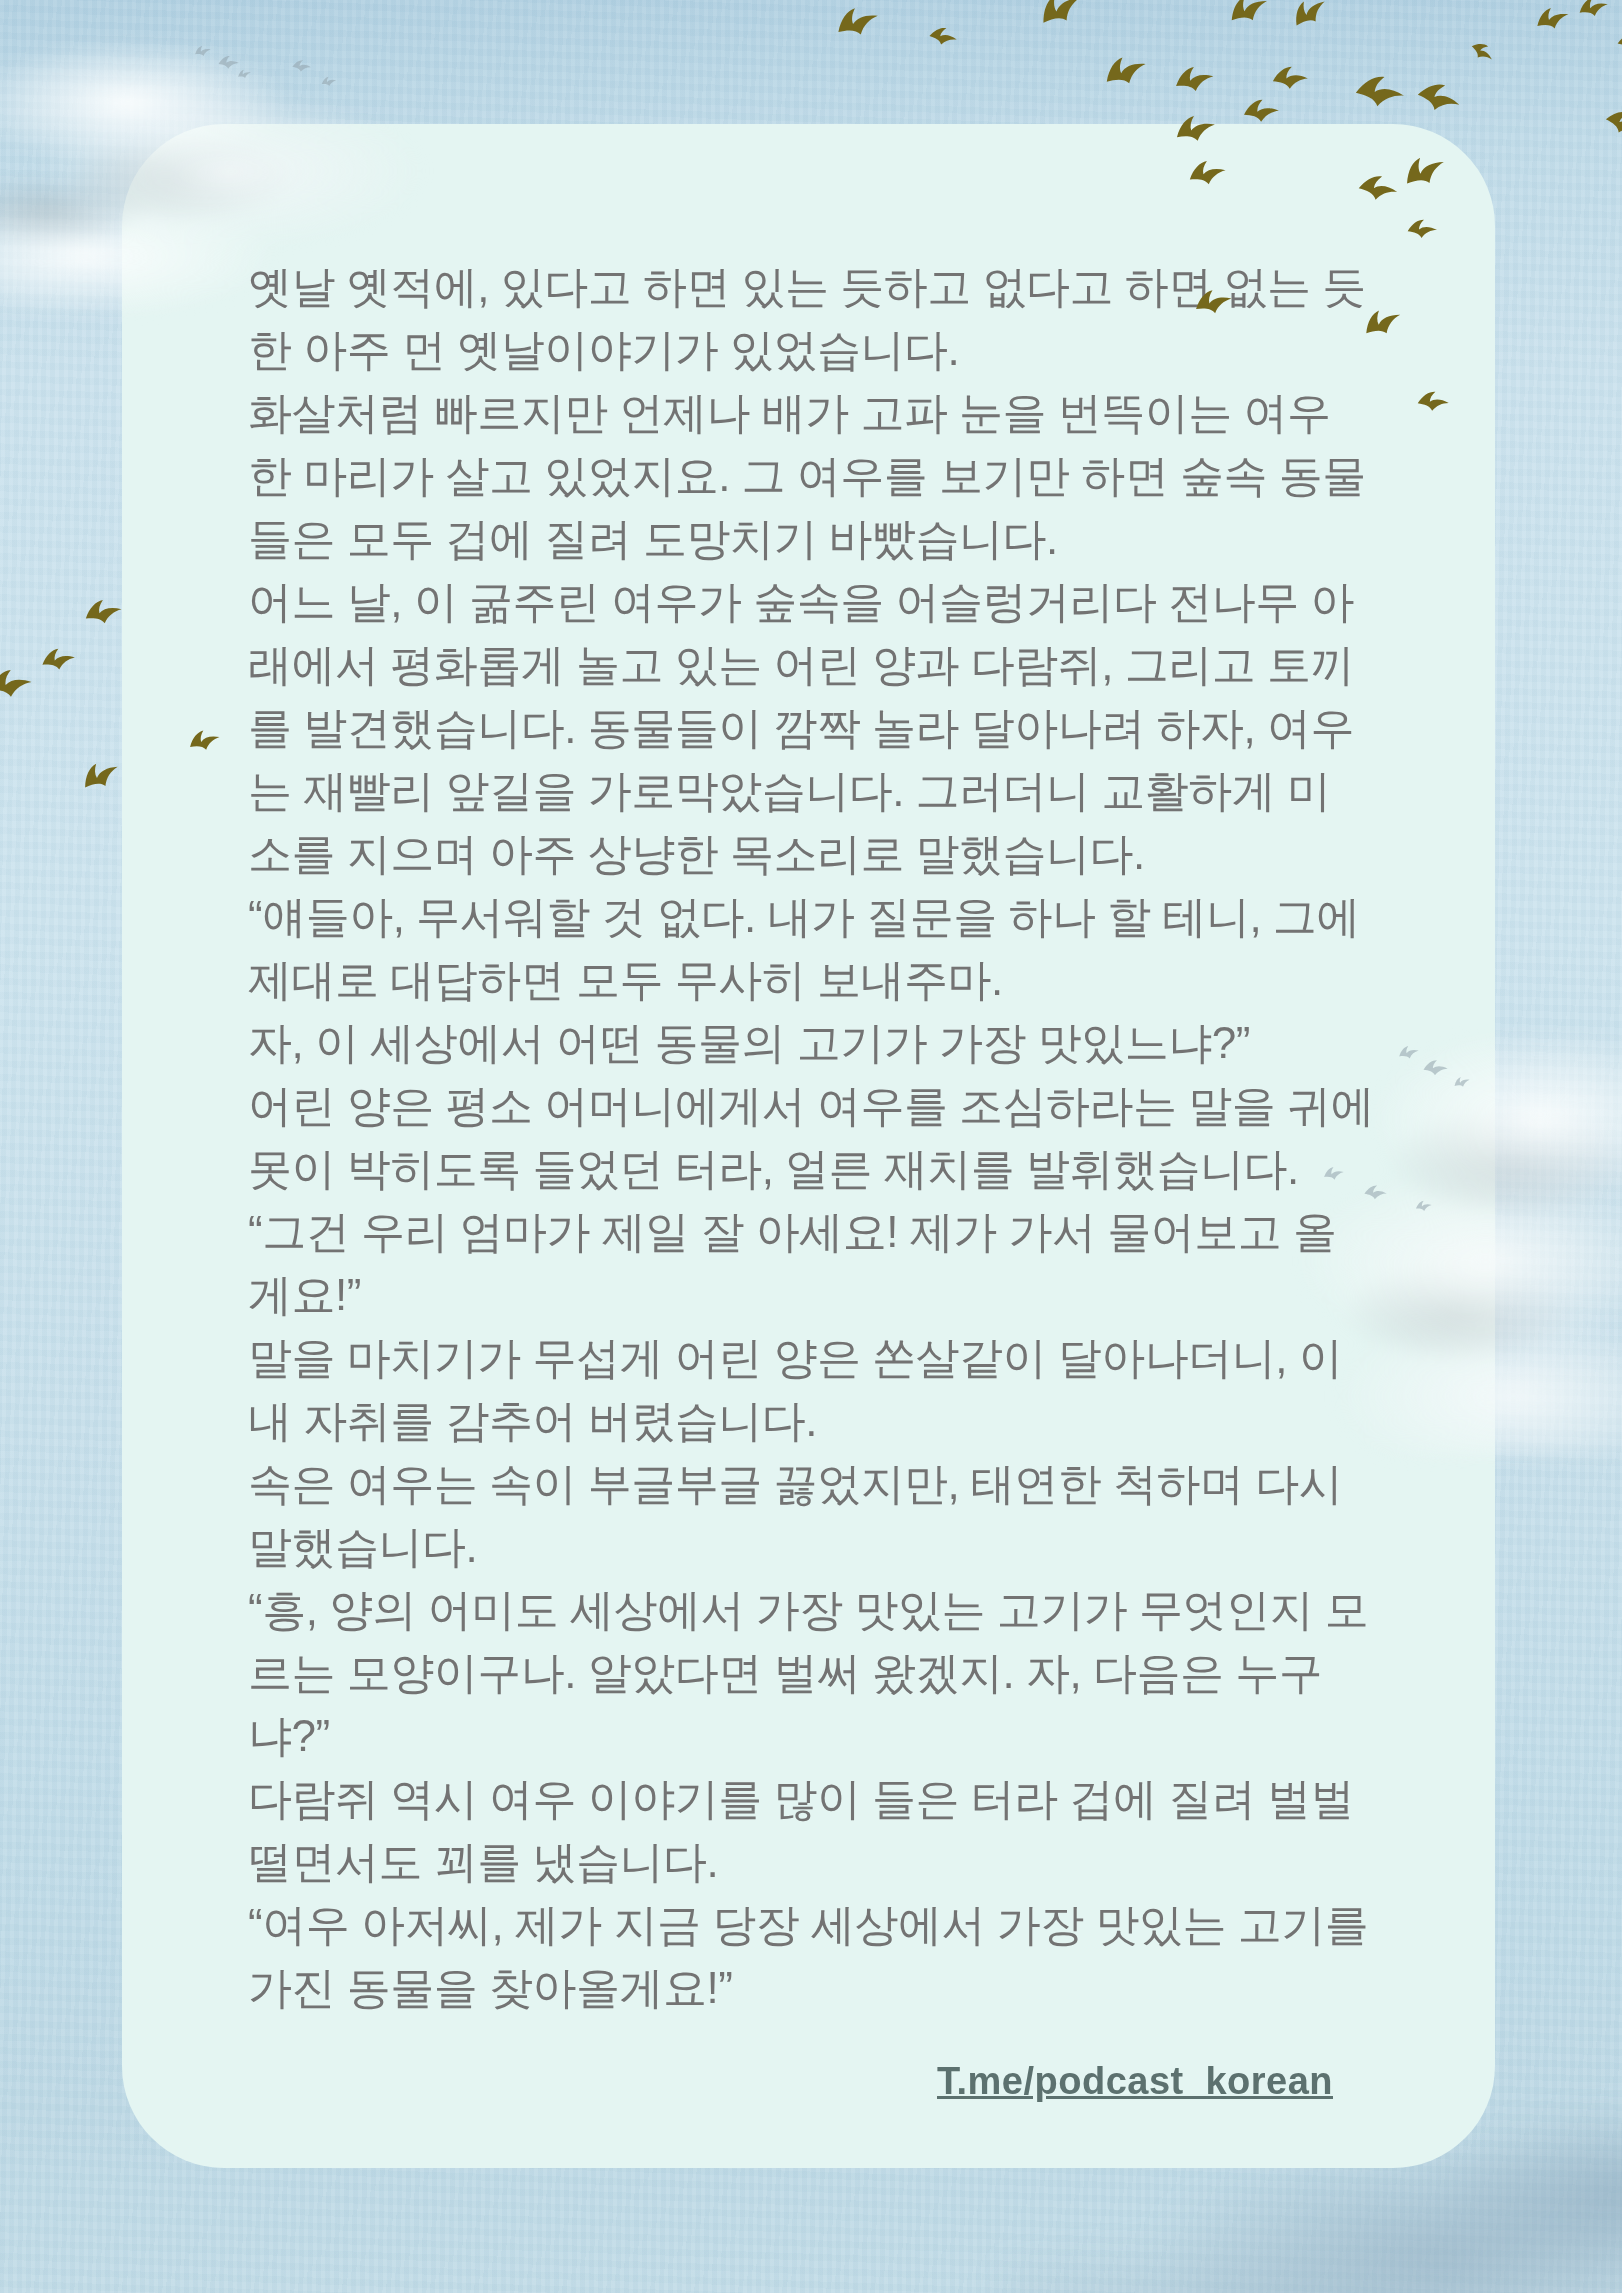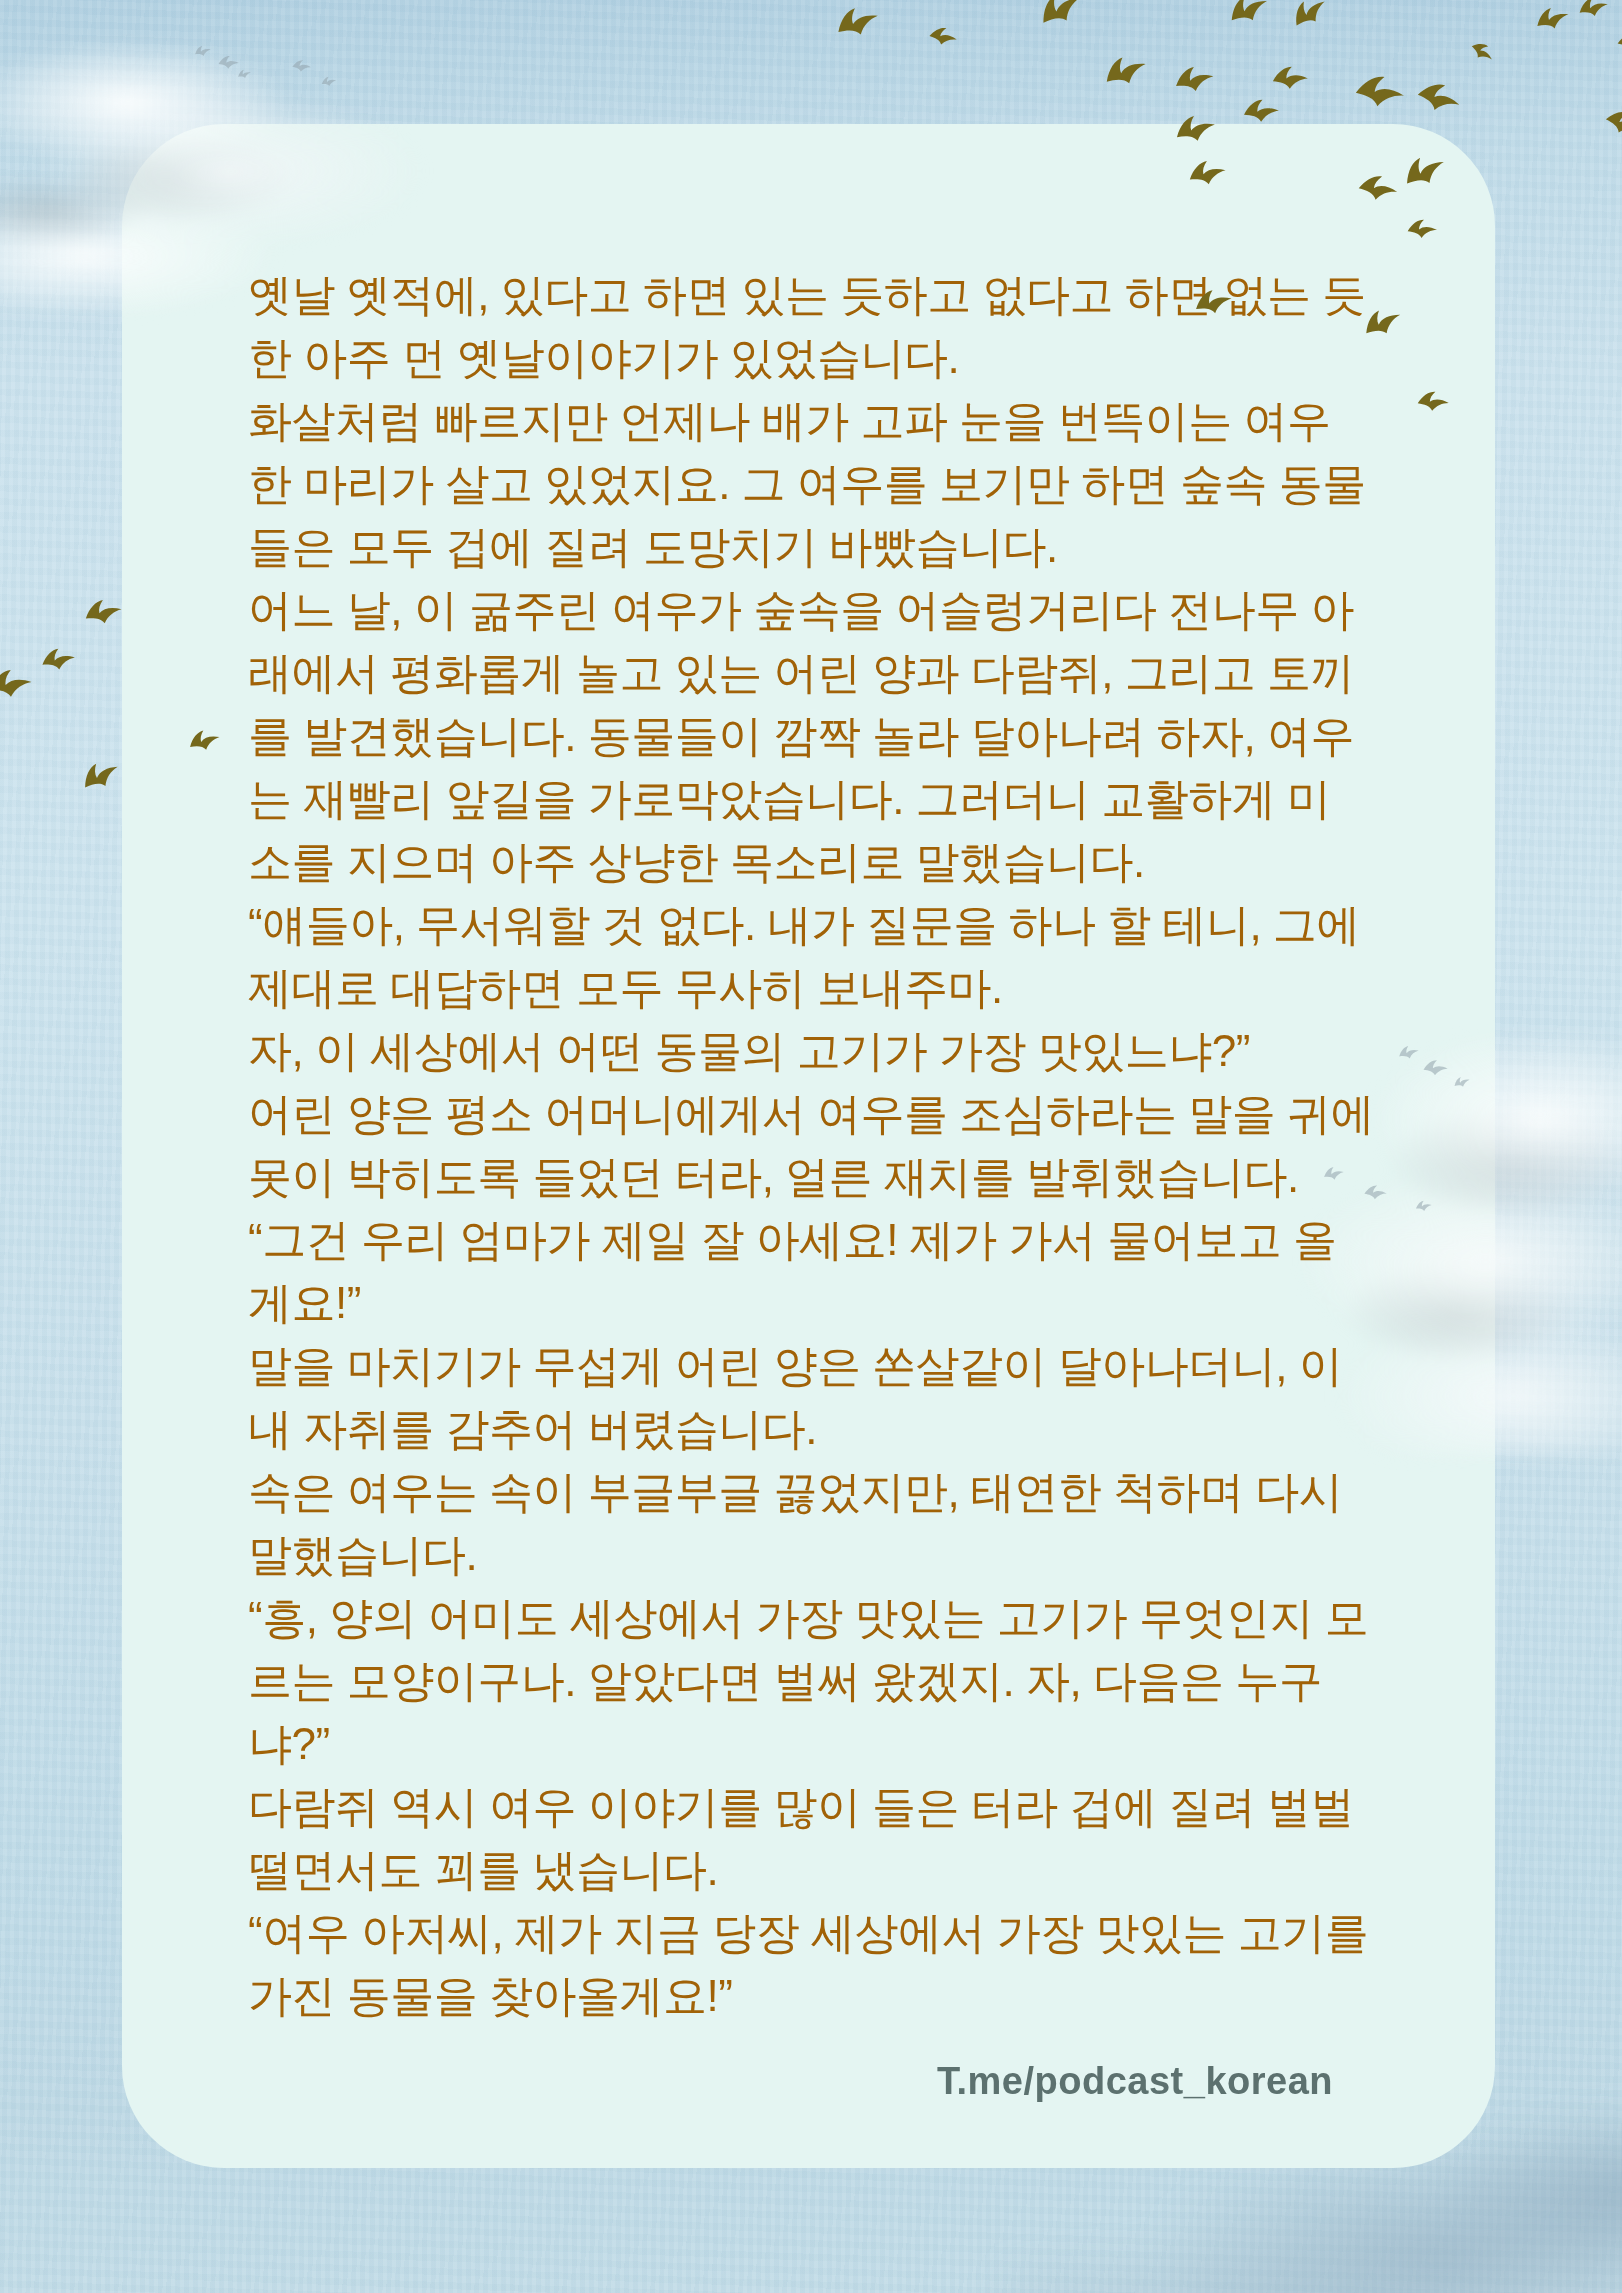--- a/index.html
+++ b/index.html
@@ -62,20 +62,21 @@
     font-size:44px;line-height:63px;
     letter-spacing:-0.5px;
     color:#191919;
     white-space:pre-line;
     word-break:keep-all;
   }
   .watermark{
     position:absolute;right:289px;top:2060px;z-index:4;
     font-size:38px;font-weight:bold;letter-spacing:0.5px;
     color:#5c716f;
+    text-decoration:underline;
   }
   .bird{position:absolute;z-index:5;}
   .bird svg{display:block;overflow:visible;}
   #birds{position:absolute;inset:0;z-index:5;pointer-events:none;}
   .svg-defs{position:absolute;width:0;height:0;}
 </style>
 </head>
 <body>
 
 <svg class="svg-defs" aria-hidden="true">
@@ -88,21 +89,21 @@
 
 <div class="texture"></div>
 
 <div class="smudge-bottomright cloud"></div>
 
 <div class="panel" style="background: rgb(228, 245, 242);"></div>
 
 <div class="cloud cloud-topleft"></div>
 <div class="cloud cloud-right"></div>
 
-<div class="story-text" style="color: #a16207; margin-top: 8px;">옛날 옛적에, 있다고 하면 있는 듯하고 없다고 하면 없는 듯
+<div class="story-text" style="color: #737373;">옛날 옛적에, 있다고 하면 있는 듯하고 없다고 하면 없는 듯
 한 아주 먼 옛날이야기가 있었습니다.
 화살처럼 빠르지만 언제나 배가 고파 눈을 번뜩이는 여우
 한 마리가 살고 있었지요. 그 여우를 보기만 하면 숲속 동물
 들은 모두 겁에 질려 도망치기 바빴습니다.
 어느 날, 이 굶주린 여우가 숲속을 어슬렁거리다 전나무 아
 래에서 평화롭게 놀고 있는 어린 양과 다람쥐, 그리고 토끼
 를 발견했습니다. 동물들이 깜짝 놀라 달아나려 하자, 여우
 는 재빨리 앞길을 가로막았습니다. 그러더니 교활하게 미
 소를 지으며 아주 상냥한 목소리로 말했습니다.
 “얘들아, 무서워할 것 없다. 내가 질문을 하나 할 테니, 그에

